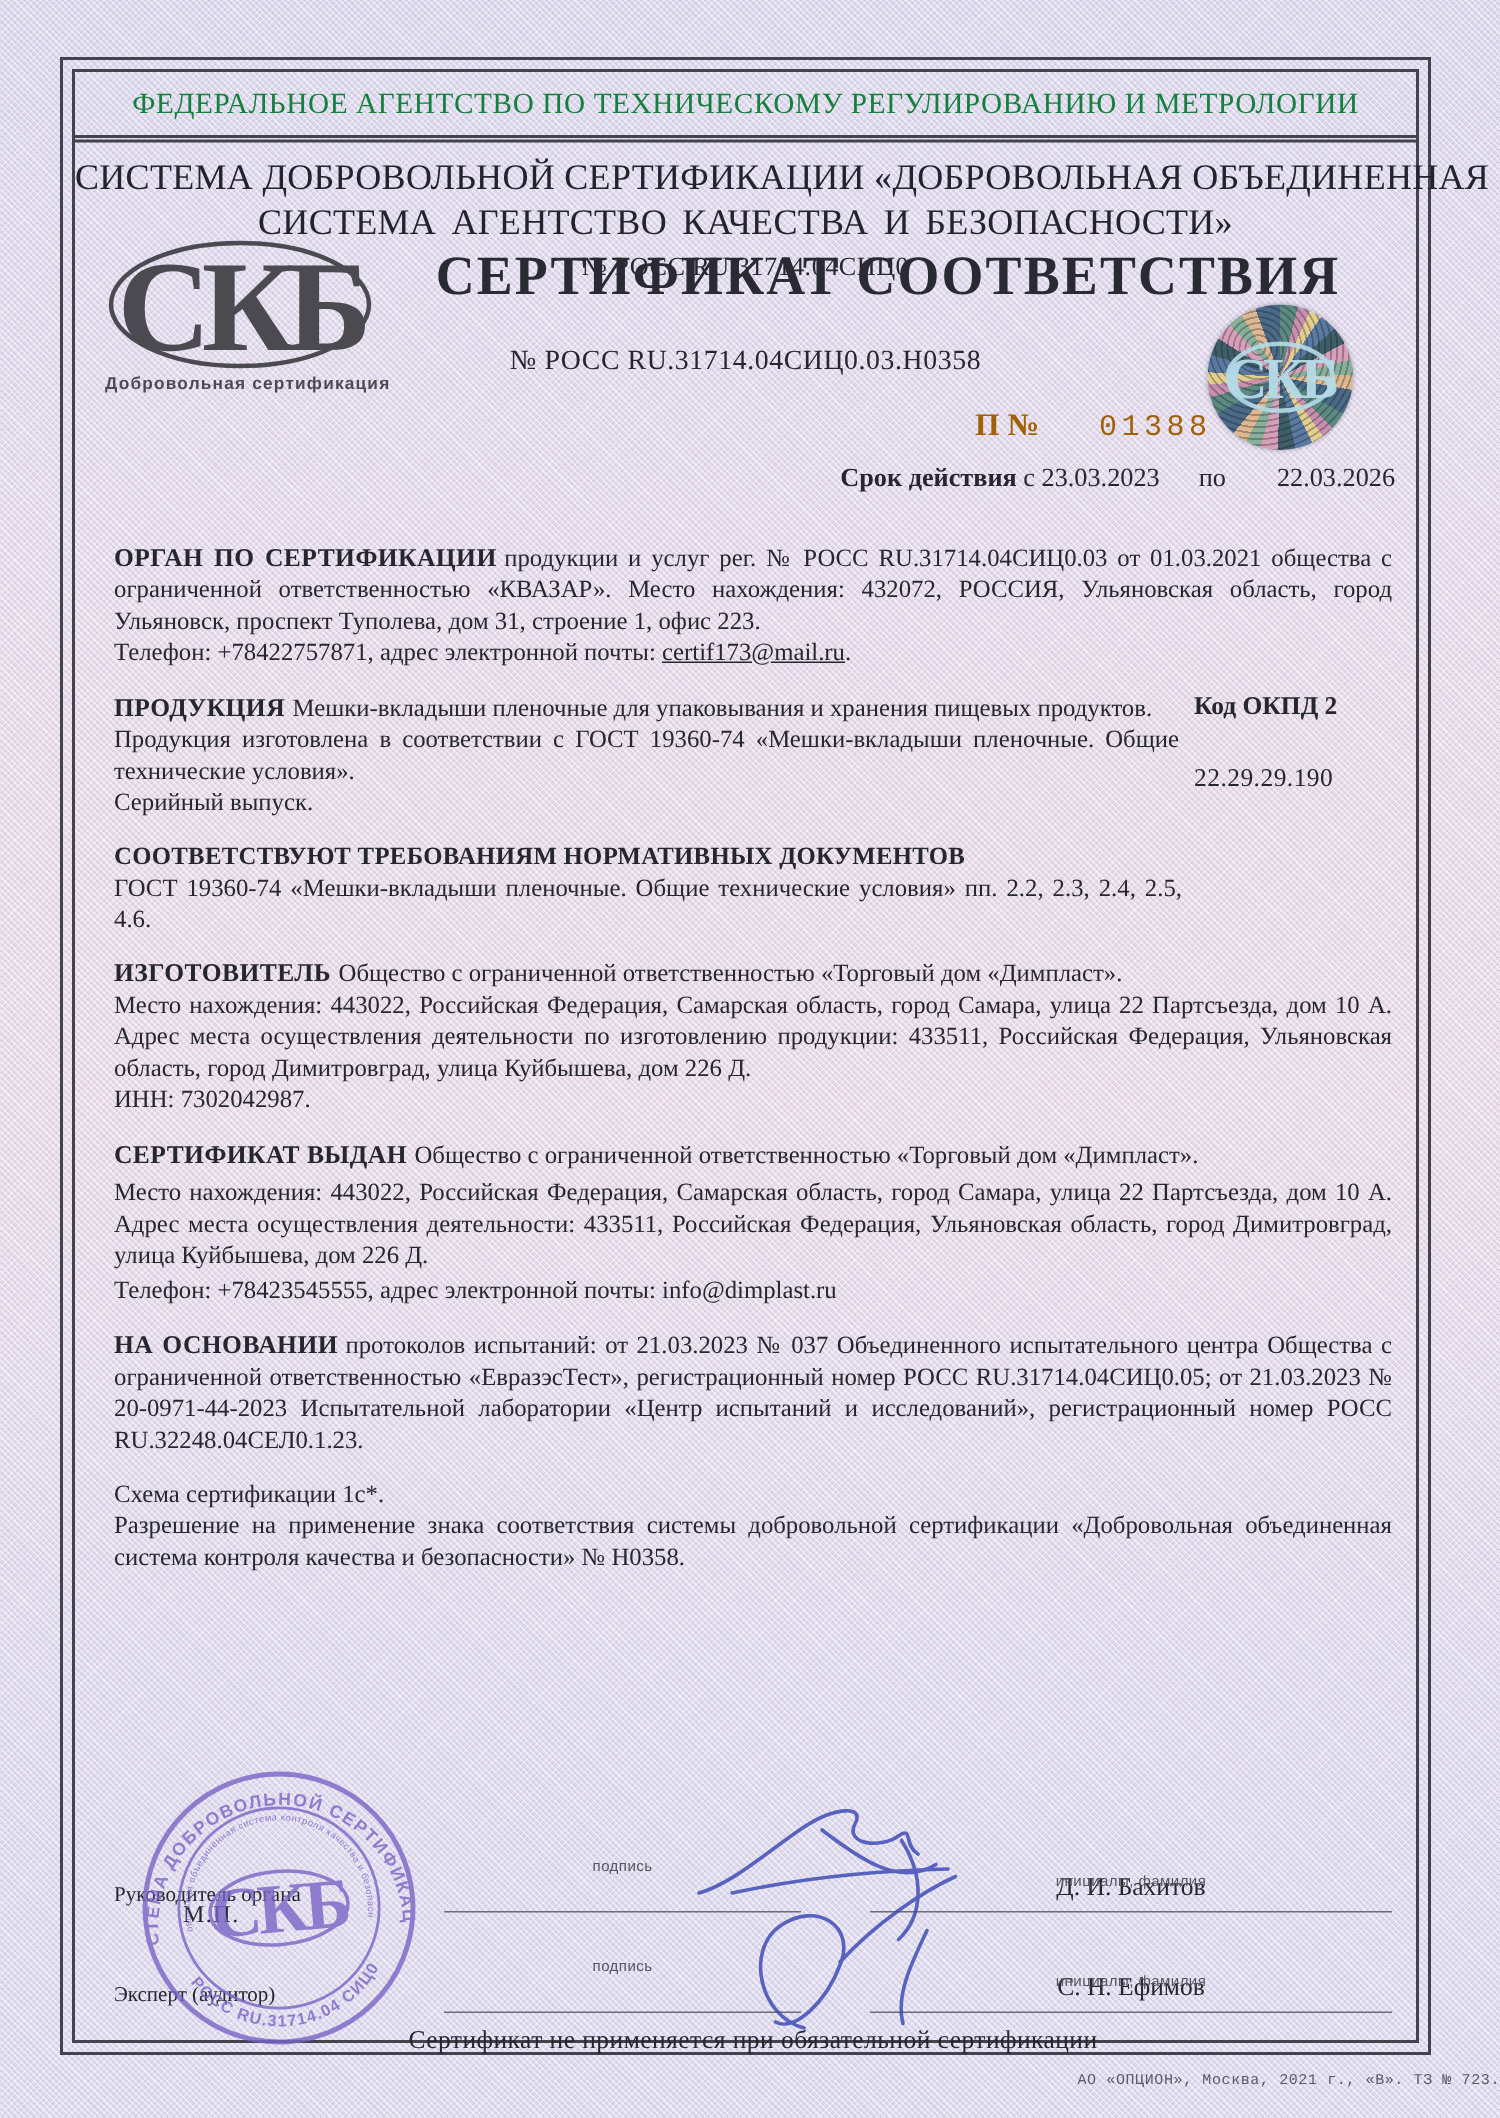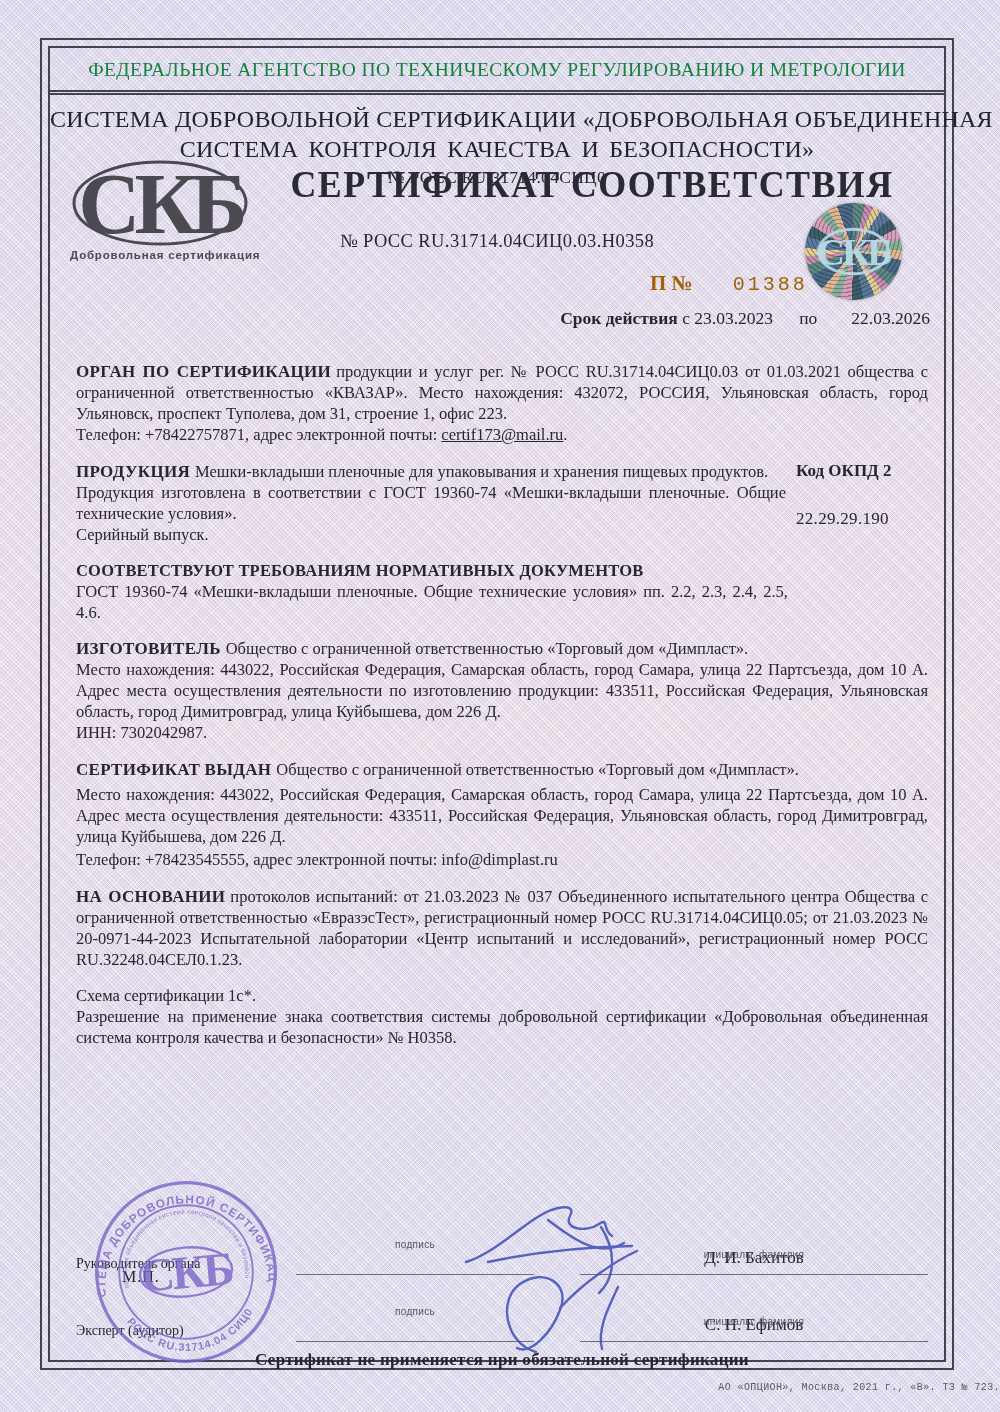--- a/index.html
+++ b/index.html
@@ -57,37 +57,37 @@
   .sign-block{position:absolute;left:26px;right:16px;top:1190px;}
   .sig-row{display:flex;align-items:flex-end;}
   .sig-row.r1{margin-bottom:30px;}
   .sig-role{width:220px;font-weight:normal;font-size:14px;padding-bottom:3px;white-space:nowrap;}
   .sig-field{position:relative;border-bottom:1.5px solid #6d6d78;}
   .f-sign{width:238px;height:36px;}
   .f-gap{width:46px;}
   .f-name{flex:1;text-align:center;font-size:17px;height:26px;white-space:nowrap;}
   .cap{position:absolute;top:2px;left:0;right:0;text-align:center;font-family:"Liberation Sans",sans-serif;font-size:10px;color:#55555e;letter-spacing:.3px;line-height:1;}
   .mp{position:absolute;left:46px;top:30px;font-size:16px;letter-spacing:1px;}
-  .note{margin:8px 0 0 0;text-align:center;font-size:17px;letter-spacing:.3px;font-weight:bold;}
+  .note{margin:8px 0 0 0;text-align:center;font-size:17px;letter-spacing:.3px;}
   .stamp{position:absolute;left:92px;top:1178px;width:188px;height:188px;opacity:.8;transform:rotate(-5deg);z-index:4;}
   .sig-overlay{position:absolute;left:0;top:0;width:1000px;height:1412px;pointer-events:none;z-index:5;}
   .print-footer{position:absolute;top:1382px;left:0;right:0;text-align:right;
     font-family:Liberation Mono, monospace;font-size:10px;color:#5a5a66;letter-spacing:.4px;}
 </style>
 </head>
 <body>
 
 <div class="frame-outer">
   <div class="frame-inner">
 
     <div class="agency-band">ФЕДЕРАЛЬНОЕ АГЕНТСТВО ПО ТЕХНИЧЕСКОМУ РЕГУЛИРОВАНИЮ И МЕТРОЛОГИИ</div>
 
     <div class="head-block">
       <div class="sys-line first">СИСТЕМА ДОБРОВОЛЬНОЙ СЕРТИФИКАЦИИ «ДОБРОВОЛЬНАЯ ОБЪЕДИНЕННАЯ</div>
-      <div class="sys-line second">СИСТЕМА КОНТРОЛЯ  КАЧЕСТВА  И БЕЗОПАСНОСТИ»</div>
+      <div class="sys-line second">СИСТЕМА АГЕНТСТВО  КАЧЕСТВА  И БЕЗОПАСНОСТИ»</div>
       <div class="sys-reg">№ РОСС RU.31714.04СИЦ0</div>
 
       <div class="skb-logo">
         <svg width="180" height="92" viewBox="0 0 180 92">
           <ellipse cx="90" cy="46" rx="86" ry="41" fill="none" stroke="#4a4a50" stroke-width="3"></ellipse>
           <text x="90" y="76" text-anchor="middle" font-family="Liberation Serif, serif" font-weight="bold" font-size="86" fill="#4a4a50" letter-spacing="-6">СКБ</text>
         </svg>
         <div class="caption">Добровольная  сертификация</div>
       </div>
 

